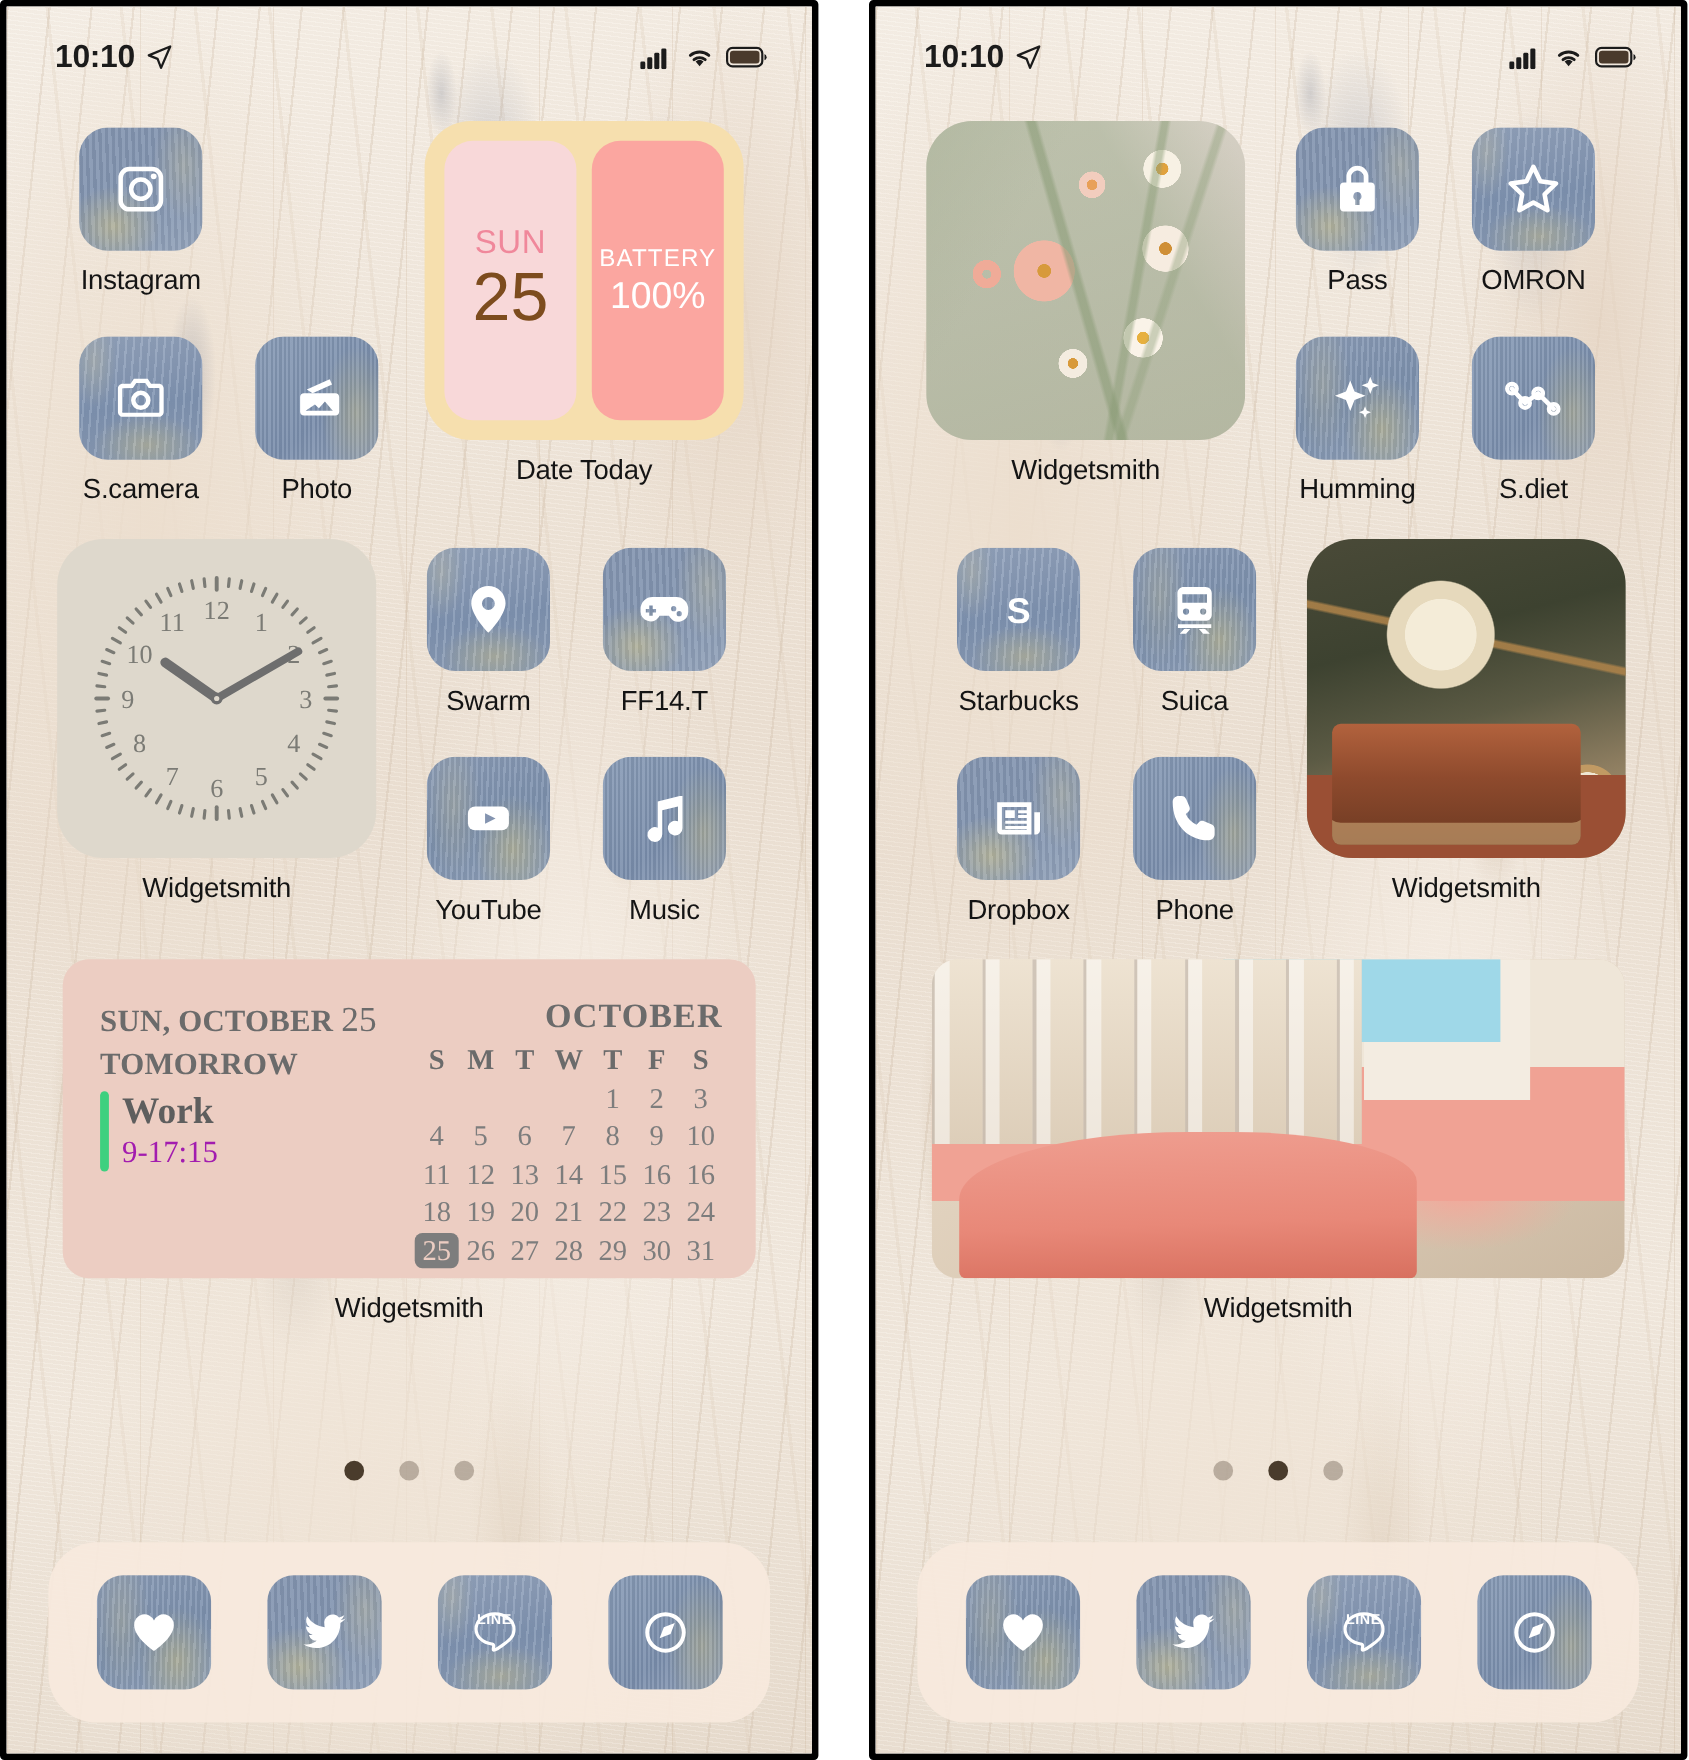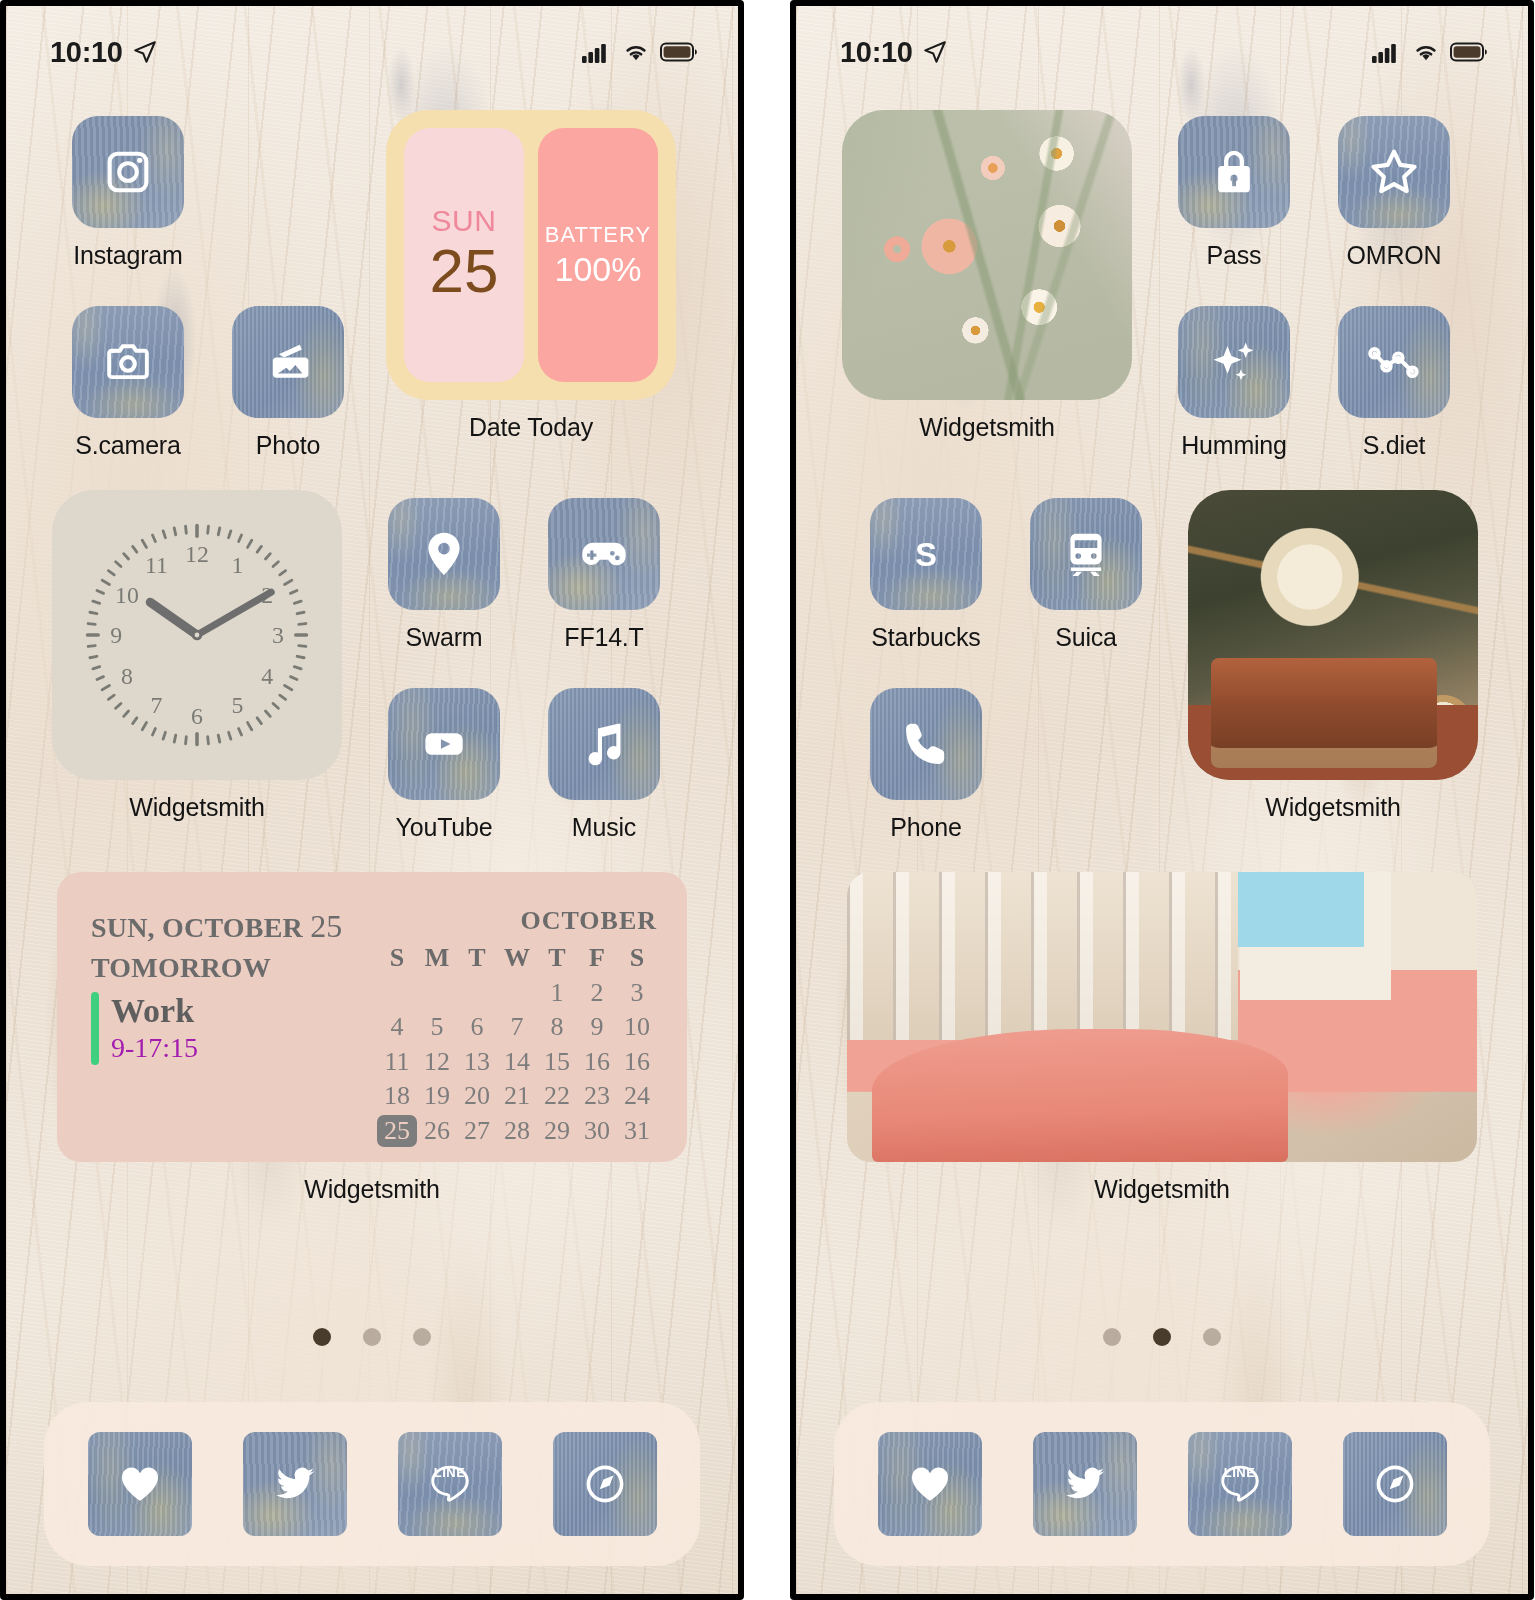--- a/index.html
+++ b/index.html
@@ -226,21 +226,21 @@
     font-family: "Liberation Serif", serif;
     font-size: 34px; font-weight: 700; color: #5e5e5e; line-height: 1.1;
   }
   .cal-ev-time {
     font-family: "Liberation Serif", serif;
     font-size: 28px; color: #a21caf; line-height: 1.25; margin-top: 1px;
   }
   .cal-right { flex: 1; display: flex; flex-direction: column; align-items: flex-end; }
   .cal-month {
     font-family: "Liberation Serif", serif;
-    font-size: 26px; font-weight: 700; color: #6b6b6b; letter-spacing: 1px;
+    font-size: 31px; font-weight: 700; color: #6b6b6b; letter-spacing: 1px;
     margin-bottom: 6px;
   }
   .cal-grid {
     display: grid; grid-template-columns: repeat(7, 40px);
     gap: 2px 0; font-family: "Liberation Serif", serif;
   }
   .cal-grid div {
     text-align: center; font-size: 26px; color: #7d7d7d; line-height: 1.25;
   }
   .cal-grid .dow { font-weight: 700; color: #6b6b6b; font-size: 26px; }
@@ -337,21 +337,21 @@
 
   
   .dock {
     position: absolute; left: 38px; right: 38px; bottom: 28px;
     height: 164px;
     background: rgba(247,233,221,.92);
     border-radius: 44px;
     display: flex; align-items: center; justify-content: space-around;
     padding: 0 18px;
   }
-  .dock .icon-tile { width: 104px; height: 104px; border-radius: 12px; }
+  .dock .icon-tile { width: 104px; height: 104px; border-radius: 24px; }
   .dock .icon-tile svg { width: 46px; height: 46px; }
 
   .clock-svg { width: 238px; height: 238px; }
 </style>
 </head>
 <body>
 
 <div class="stage">
 
   <div class="phone left">
@@ -776,20 +776,29 @@
                   <svg viewBox="0 0 24 24">
                     <path d="M7.4 2.6h9.2c1.5 0 2.6 1.2 2.6 2.6v9c0 1.5-1.2 2.6-2.6 2.6H7.4c-1.5 0-2.6-1.2-2.6-2.6v-9c0-1.5 1.2-2.6 2.6-2.6zm-.6 3v3.6h10.4V5.6zm1.6 6a1.3 1.3 0 100 2.6 1.3 1.3 0 000-2.6zm7.2 0a1.3 1.3 0 100 2.6 1.3 1.3 0 000-2.6z"></path>
                     <path d="M5 18.2h14v1.6H5zM7.6 20.2h2.6l-1.8 2H5.8zM13.8 20.2h2.6l2 2h-2.8z"></path>
                   </svg>
                 </div>
                 <div class="app-label">Suica</div>
               </div>
             </div>
             <div style="display:flex;">
               <div class="app">
+                <div class="icon-tile denim v2">
+                  <svg viewBox="0 0 24 24">
+                    <path d="M3 5.2h14.4v13.6H4.8A1.8 1.8 0 013 17V5.2zm2 2v9.6h10.4V7.2zM6.4 8.6h4v3.2h-4zm0 4.4h9v1.2h-9zm0 2.2h9v1.2h-9zM11.8 8.6h4v1.2h-4zm0 2h4v1.2h-4z"></path>
+                    <path d="M18.6 9.4H21V17a1.8 1.8 0 01-1.8 1.8h-.6z"></path>
+                  </svg>
+                </div>
+                <div class="app-label">Dropbox</div>
+              </div>
+              <div class="app">
                 <div class="icon-tile denim v4">
                   <svg viewBox="0 0 24 24">
                     <path d="M6.5 2.6c1 0 1.6.5 2 1.4l1.3 3c.4.9.2 1.7-.5 2.3l-1 .9c.9 2 2.5 3.6 4.5 4.5l.9-1c.6-.7 1.4-.9 2.3-.5l3 1.3c.9.4 1.4 1 1.4 2v2.2c0 1.4-1.1 2.5-2.5 2.5C9.3 21.2 2.8 14.7 2.8 5.1c0-1.4 1.1-2.5 2.5-2.5z"></path>
                   </svg>
                 </div>
                 <div class="app-label">Phone</div>
               </div>
             </div>
           </div>
 

